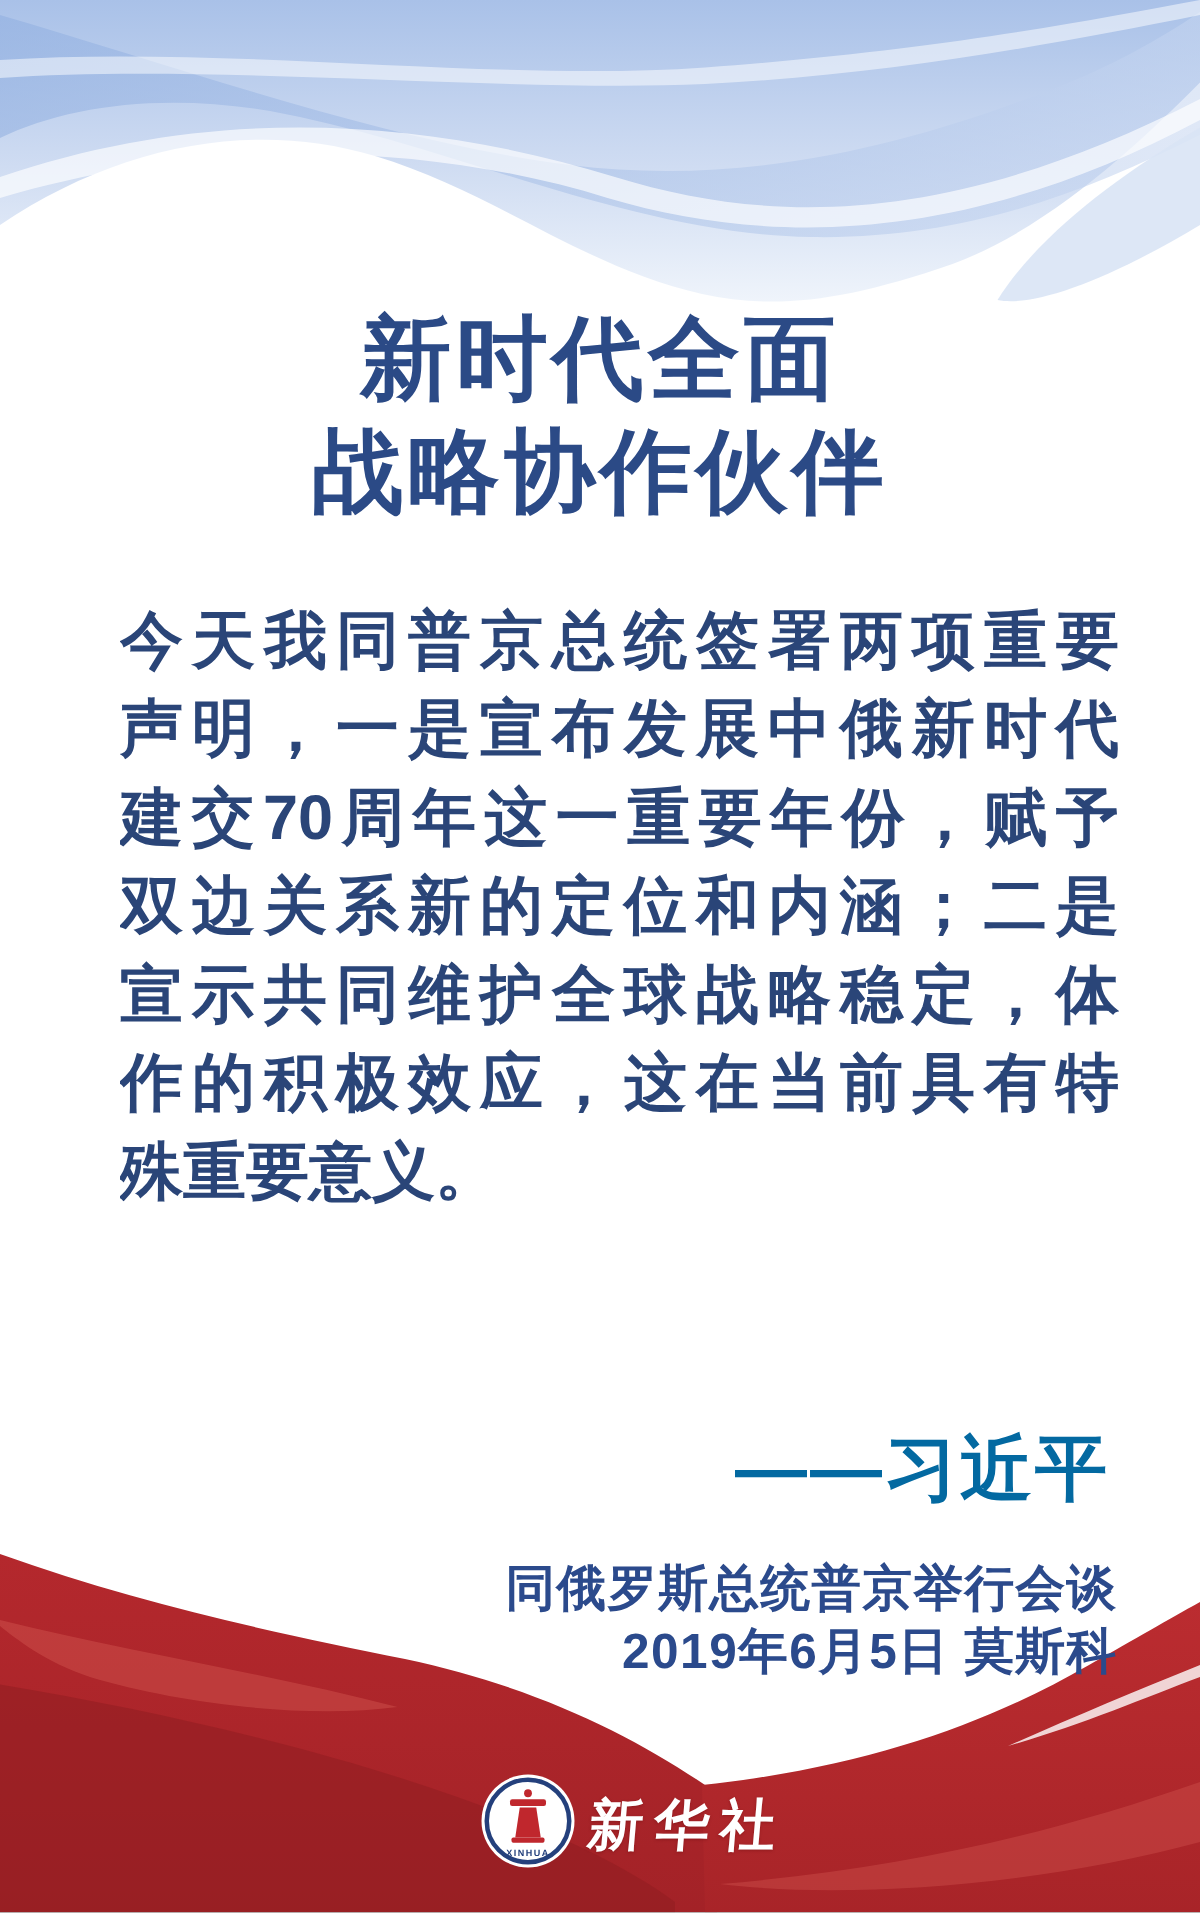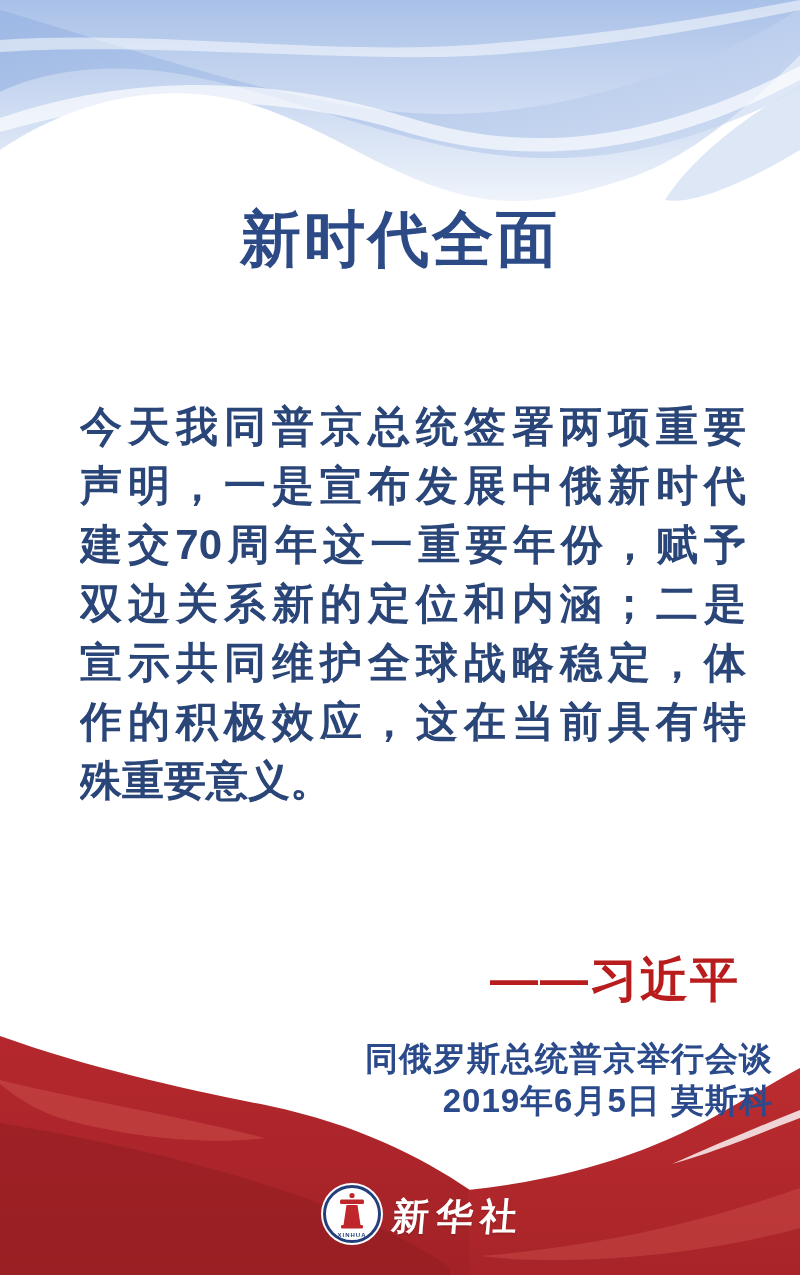--- a/index.html
+++ b/index.html
@@ -20,27 +20,27 @@
     position:absolute;top:397px;left:80px;width:666px;
     color:#2A4578;font-weight:bold;font-size:42px;line-height:59px;
   }
   .quote-line{
     text-align:justify;text-align-last:justify;
     height:59px;overflow:hidden;
   }
   .quote-line.last{text-align-last:left;}
   .attribution{
     position:absolute;top:952px;left:0;width:740px;
-    text-align:right;color:#b91c1c;font-weight:bold;
+    text-align:right;color:#0369a1;font-weight:bold;
     font-size:48px;line-height:56px;letter-spacing:2px;
   }
   .event{
     position:absolute;top:1038px;left:0;width:745px;
     text-align:right;color:#2B4A8C;font-weight:bold;
-    font-size:33px;line-height:42px;letter-spacing:1px;padding-left:28px;
+    font-size:33px;line-height:42px;letter-spacing:1px;
   }
   .logo{position:absolute;left:320px;top:1182px;width:64px;height:64px;}
   .logo-cn{
     position:absolute;left:392px;top:1192px;
     color:#ffffff;font-weight:bold;font-size:37px;letter-spacing:7px;
     transform:skewX(-5deg);
     text-shadow:0 1px 2px rgba(90,10,10,.35);
   }
 </style>
 </head>
@@ -66,20 +66,21 @@
       C740,45 775,25 800,8 V90 C720,130 640,160 540,158 C420,156 300,96 180,74 C110,62 45,70 0,92 Z"></path>
     <path fill="#ffffff" opacity="0.65" d="M0,118 C140,70 280,78 410,118 C520,152 640,148 800,66
       L800,80 C650,160 520,166 405,132 C295,98 150,88 0,132 Z"></path>
     <path fill="#D9E4F5" opacity="0.9" d="M800,85 C740,120 690,160 665,200 C690,205 740,186 800,150 Z"></path>
     <path fill="#ffffff" opacity="0.5" d="M0,40 C150,30 330,55 470,45 C620,34 720,15 800,0 L800,10
       C700,30 590,50 470,56 C340,62 140,42 0,52 Z"></path>
   </svg>
 
   <div class="title">
     <div>新时代全面</div>
+    <div>战略协作伙伴</div>
   </div>
 
   <div class="quote">
     <div class="quote-line">今天我同普京总统签署两项重要</div>
     <div class="quote-line">声明，一是宣布发展中俄新时代</div>
     <div class="quote-line">建交70周年这一重要年份，赋予</div>
     <div class="quote-line">双边关系新的定位和内涵；二是</div>
     <div class="quote-line">宣示共同维护全球战略稳定，体</div>
     <div class="quote-line">作的积极效应，这在当前具有特</div>
     <div class="quote-line last">殊重要意义。</div>

